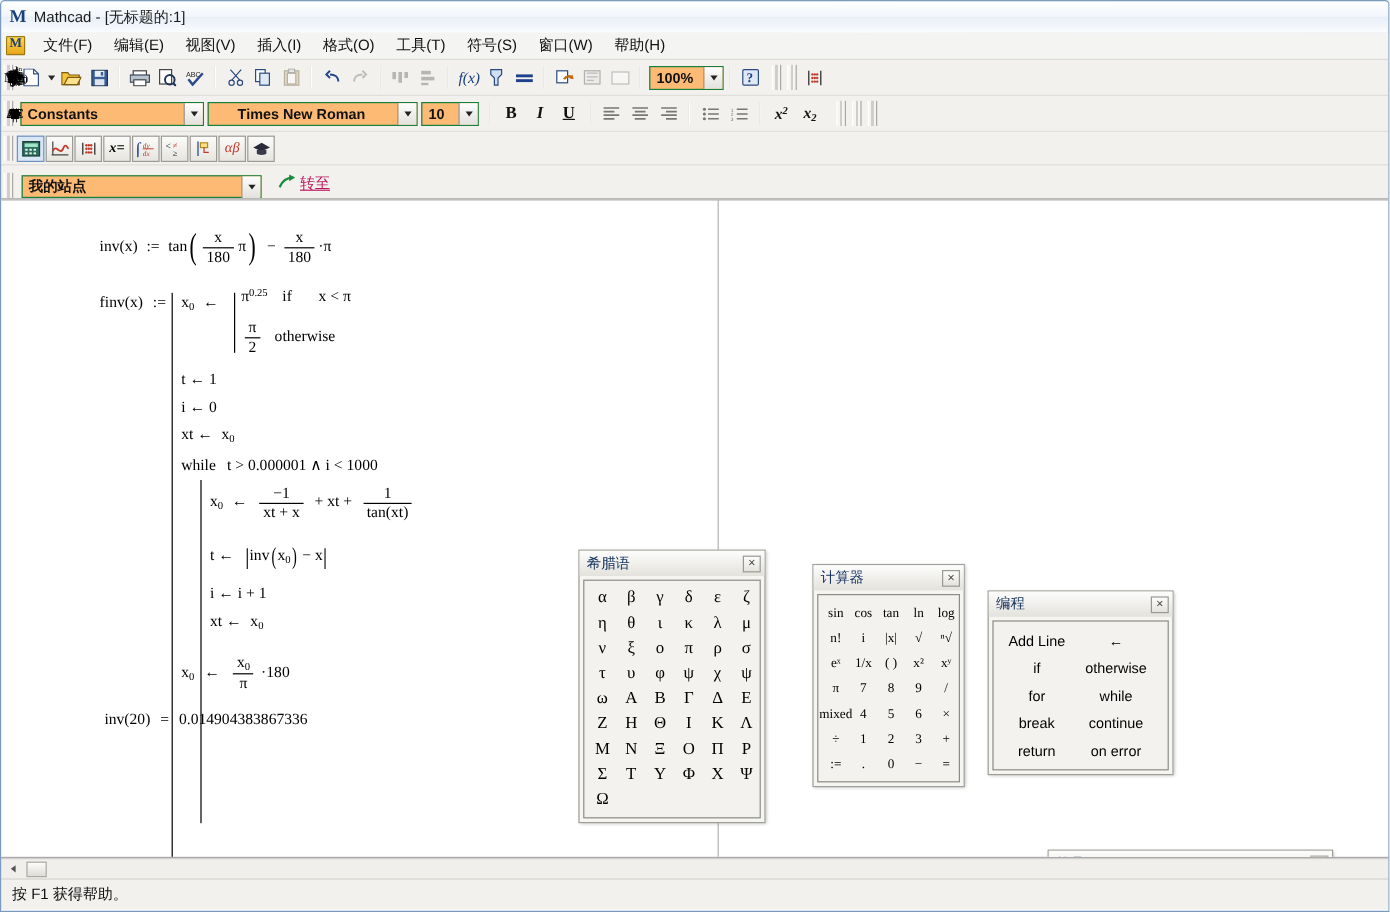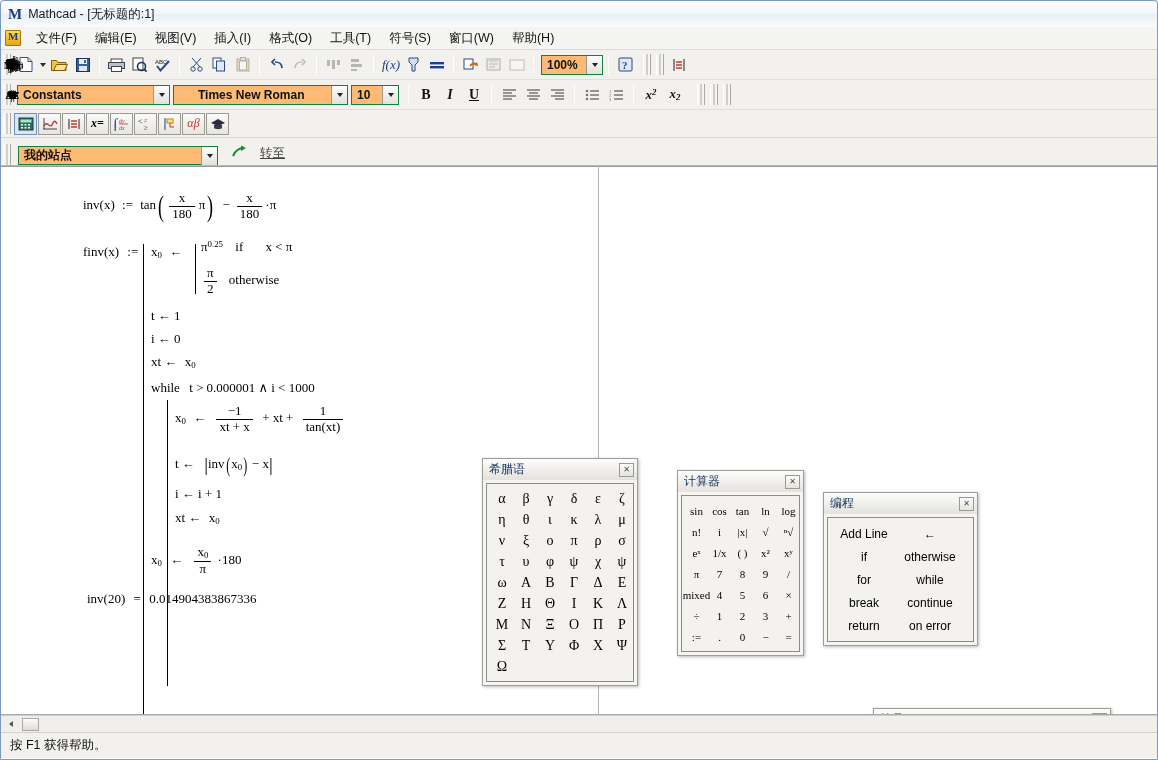--- a/index.html
+++ b/index.html
@@ -79,21 +79,21 @@
   .fb-b{ font:bold 14px "Liberation Serif", serif;}
   .fb-i{ font:italic bold 14px "Liberation Serif", serif;}
   .fb-u{ font:bold 14px "Liberation Serif", serif; text-decoration:underline;}
 
   
   .mbtn { width:23px; height:22px; margin-right:1px; flex:none;
     border:1px solid #9b9a94; background:linear-gradient(180deg,#fbfbfa,#e6e5df);
     display:flex; align-items:center; justify-content:center; cursor:default;}
   .mbtn.active { background:#d8e6f6; border-color:#6f93bd; }
 
-  .gobtn { display:flex; align-items:center; gap:13px; margin-left:8px; font-size:12.5px; color:#404040;
+  .gobtn { display:flex; align-items:center; gap:3px; margin-left:8px; font-size:12.5px; color:#be185d;
      padding:2px 5px; border:1px solid transparent; border-radius:2px; flex:none;text-decoration:underline;}
 
   
   .docarea { position:absolute; left:1px; top:166px; width:1156px; height:549px;
      background:#ffffff; overflow:hidden; border-bottom:1px solid #aaa; }
   .pageline { position:absolute; left:597px; top:0; width:1px; height:549px; background:#b4b4b4; }
   .topline { position:absolute; left:0; top:0; width:1156px; height:1px; background:#9a9a9a; }
 
   
   .hscroll { position:absolute; left:1px; top:715px; width:1156px; height:17px;

